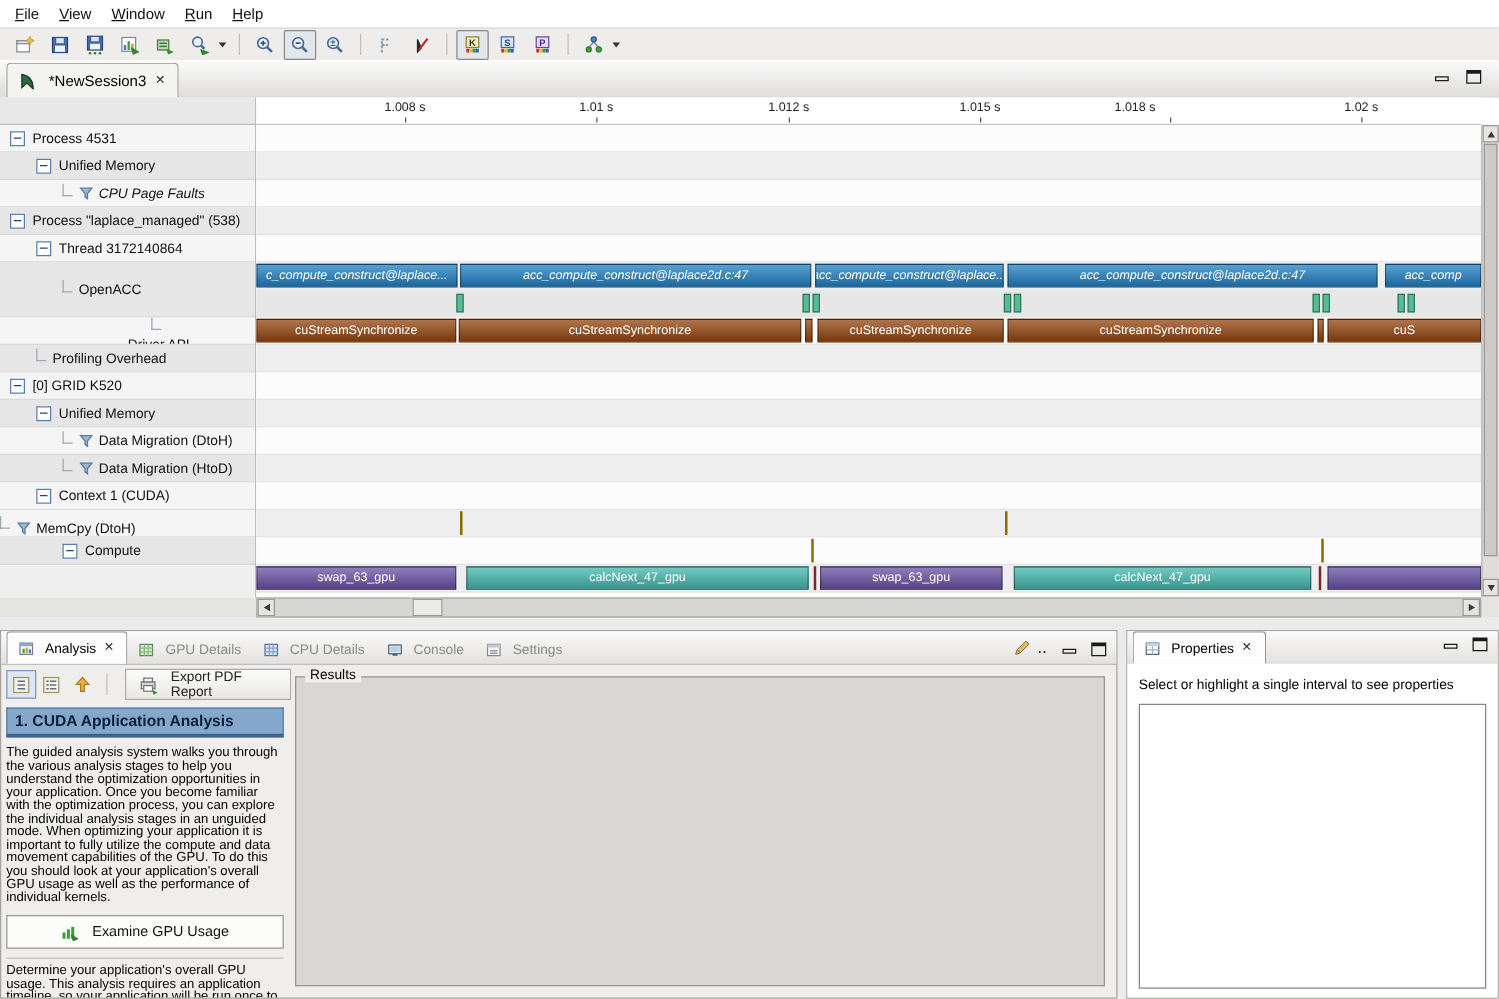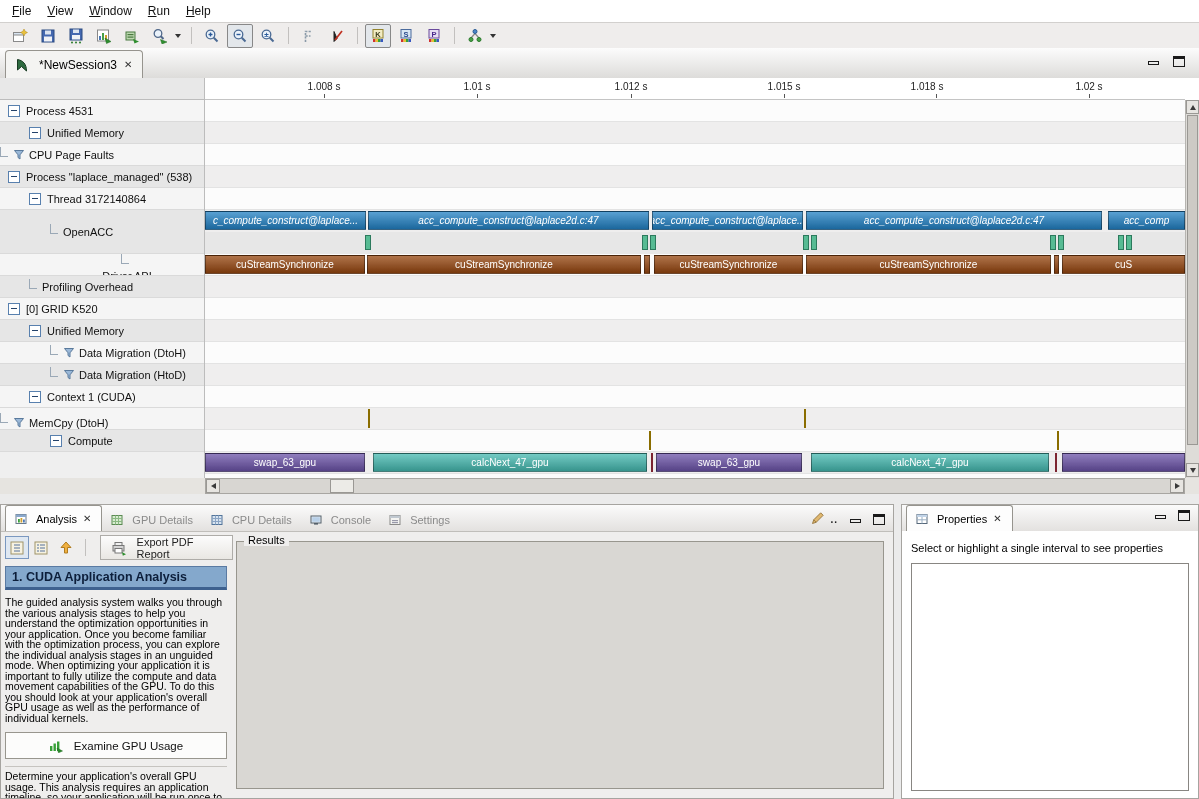--- a/index.html
+++ b/index.html
@@ -281,35 +281,35 @@
   <div id="tlcorner"></div>
   <div id="ruler">
       <span class="rlab" style="left: 119px;">1.008 s</span>
       <span class="rtick" style="left: 119px;"></span>
       <span class="rlab" style="left: 272px;">1.01 s</span>
       <span class="rtick" style="left: 272px;"></span>
       <span class="rlab" style="left: 426px;">1.012 s</span>
       <span class="rtick" style="left: 426px;"></span>
       <span class="rlab" style="left: 579px;">1.015 s</span>
       <span class="rtick" style="left: 579px;"></span>
-      <span class="rlab" style="left: 722px;">1.018 s</span>
+      <span class="rlab" style="left: 703px;">1.018 s</span>
       <span class="rtick" style="left: 731px;"></span>
       <span class="rlab" style="left: 884px;">1.02 s</span>
       <span class="rtick" style="left: 884px;"></span>
     </div>
   <div id="tree">
       <div class="trow sh0" style="height: 22px; padding-left: 8px;">
         <span class="mbox"></span>
         <span>Process 4531</span>
       </div>
       <div class="trow sh1" style="height: 22px; padding-left: 29px;">
         <span class="mbox"></span>
         <span>Unified Memory</span>
       </div>
-      <div class="trow sh0" style="height: 22px; ">
+      <div class="trow sh0" style="height: 22px; padding-left: 50px; font-style: italic;">
         <span class="lcon"></span>
         <span class="ficon">
           <svg width="12" height="12" viewBox="0 0 12 12" xmlns="http://www.w3.org/2000/svg">
             <path d="M1.5 1.5h9L7 5.8V10L5 8.5V5.8z" fill="#9ab8d8" stroke="#5a7a9c"></path>
           </svg>
         </span>
         <span>CPU Page Faults</span>
       </div>
       <div class="trow sh1" style="height: 22px; padding-left: 8px;">
         <span class="mbox"></span>

